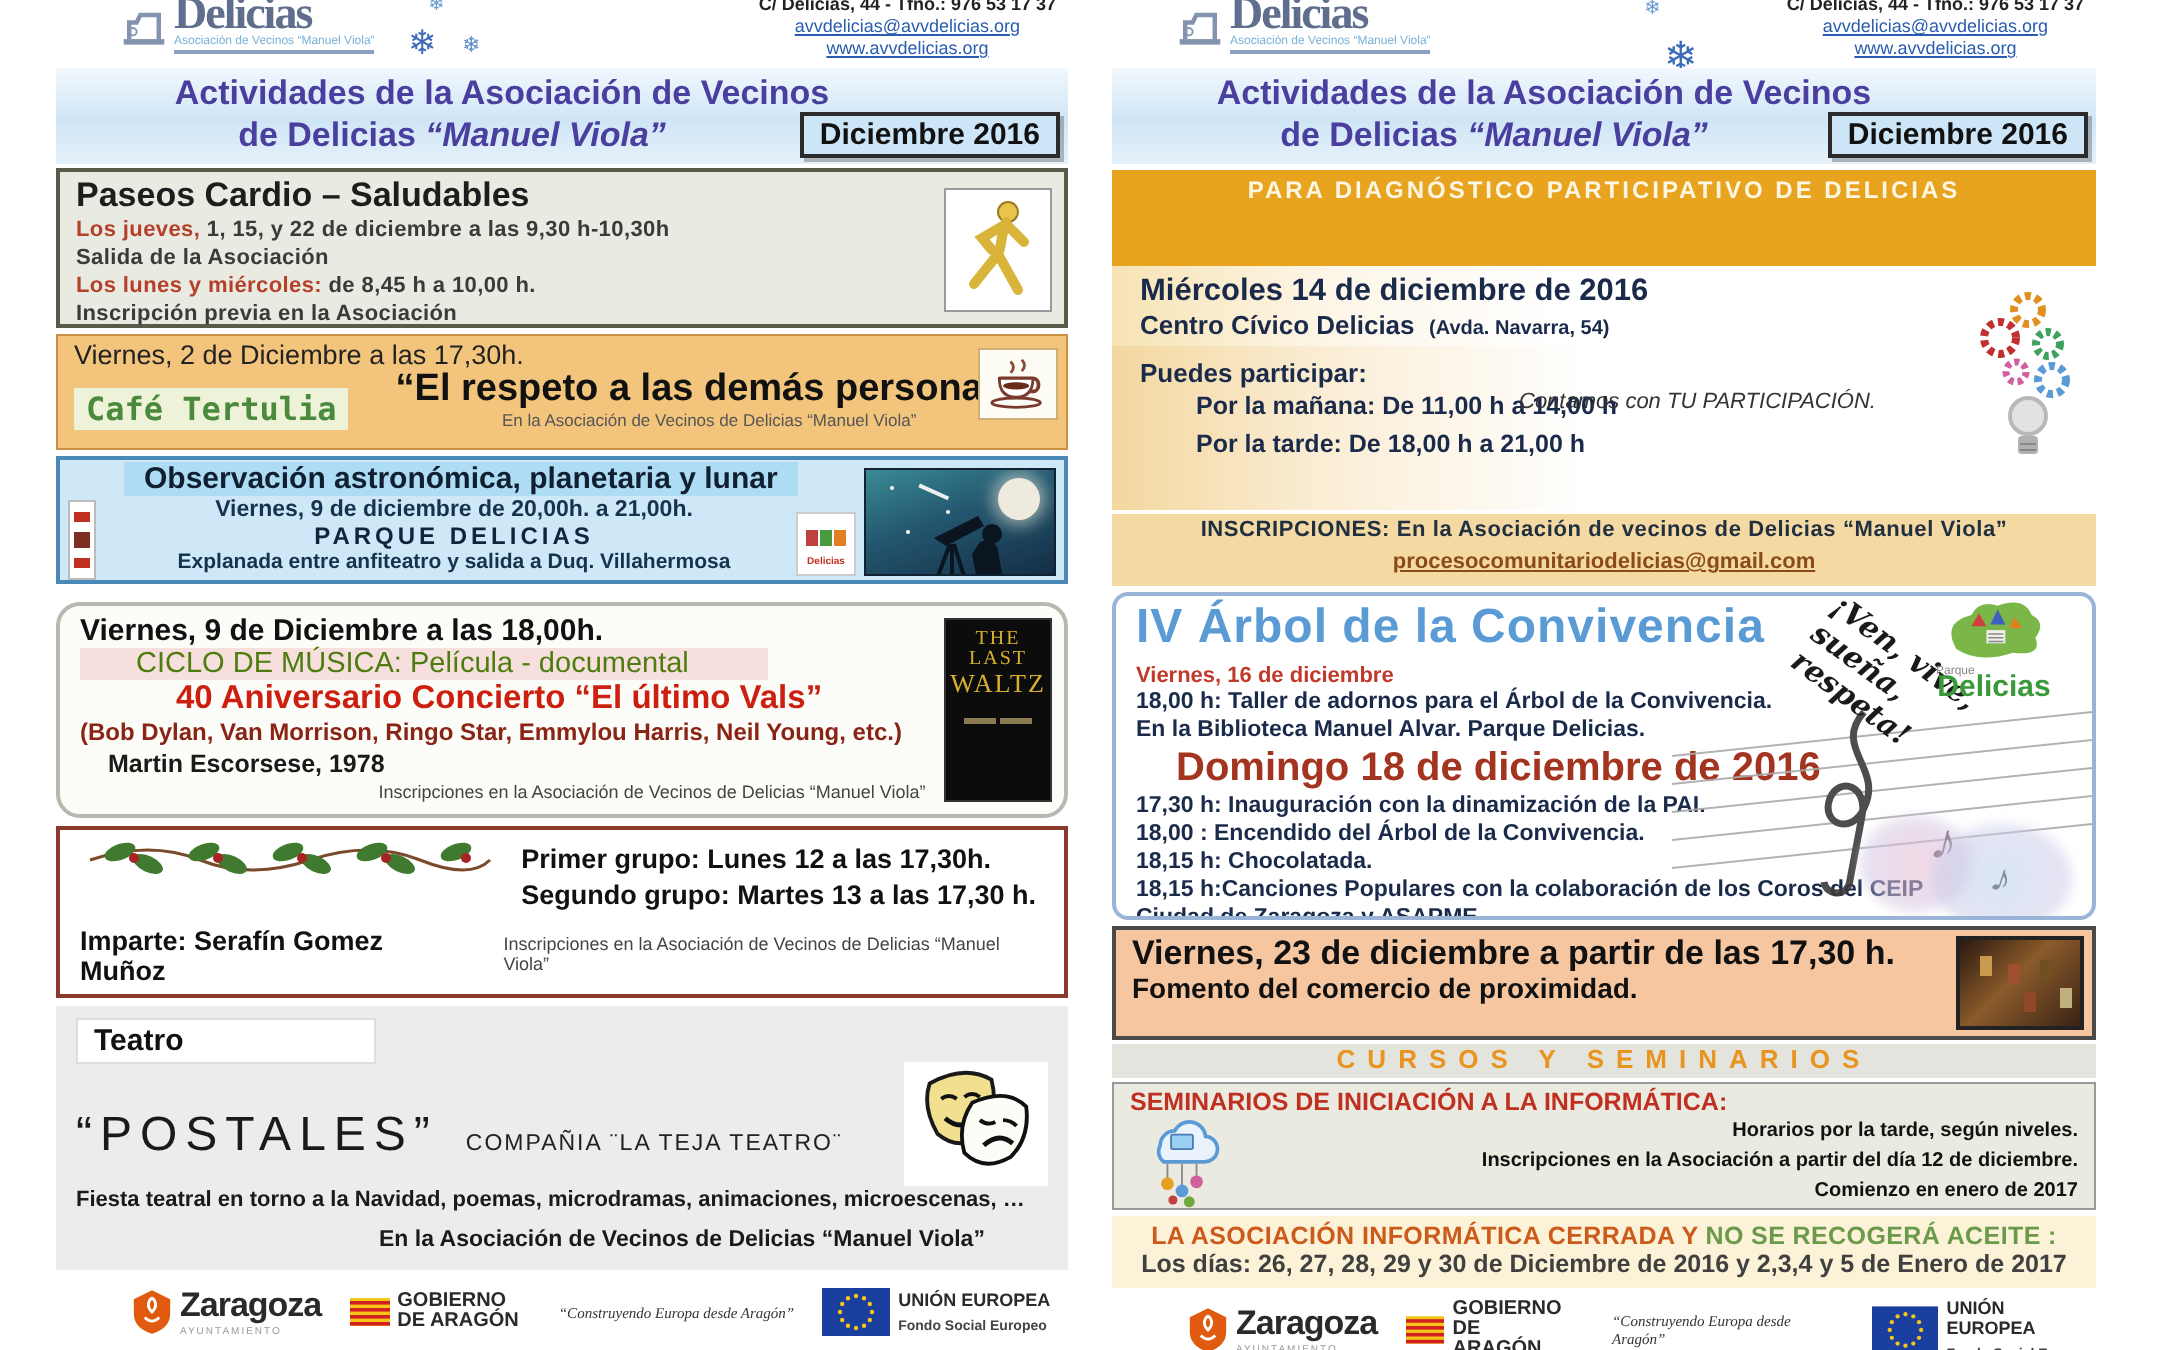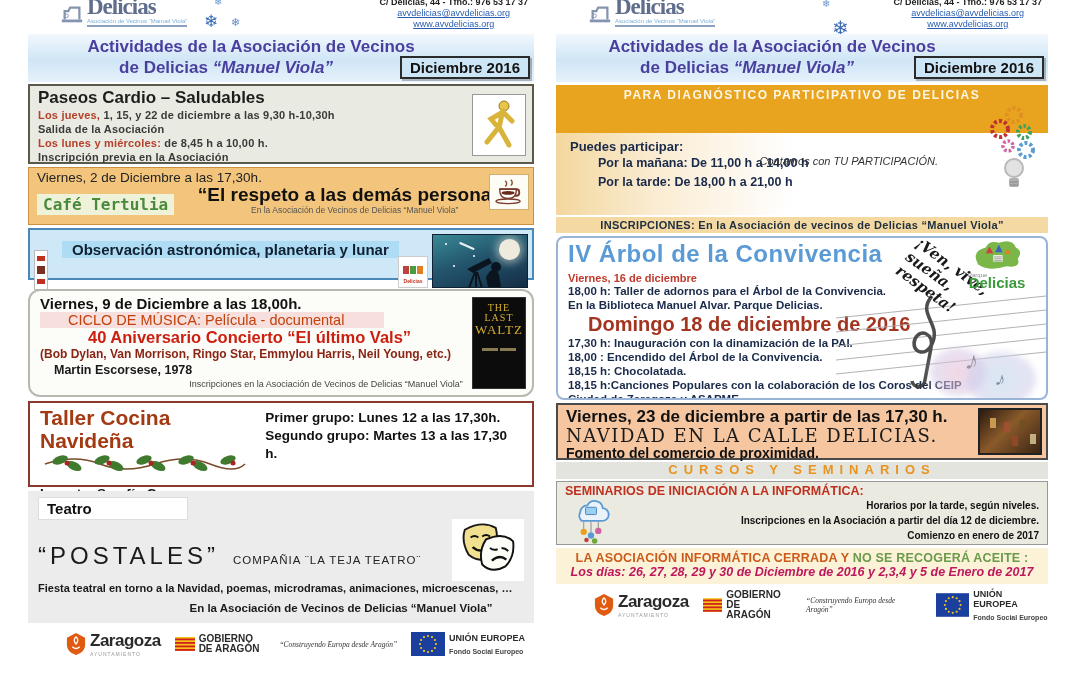--- a/index.html
+++ b/index.html
@@ -56,21 +56,21 @@
   .cafe-row { display:flex; align-items:flex-end; gap:10px; }
   .cafe-label { color:#4a8a3c; background:#edf2d8; font-family:"DejaVu Sans Mono",monospace; font-weight:bold;
     font-size:16px; padding:1px 6px; margin-top:8px; }
   .cafe-main { text-align:center; flex:1; }
   .cafe-title { font-weight:bold; font-size:19px; color:#111; line-height:20px; }
   .cafe-note { font-size:8.5px; color:#555; }
   .cupbox { position:absolute; right:4px; top:6px; width:40px; height:36px; background:#fdfdf5; border:1px solid #d0b070;
     display:flex; align-items:center; justify-content:center; }
 
   
-  .astro { margin-top:3px; height:52px; background:#cfe8f8; border:2px solid #4a88b8; padding:11px 6px; }
+  .astro { margin-top:3px; height:64px; background:#cfe8f8; border:2px solid #4a88b8; padding:1px 6px; }
   .astro-title { display:inline-block; background:#aedcf4; font-weight:bold; font-size:15px; color:#102030;
     padding:0 10px; margin-left:26px; }
   .astro-body { padding-left:20px; padding-right:128px; text-align:center; }
   .astro-l1 { font-size:11.5px; font-weight:bold; color:#15334d; }
   .astro-l2 { font-size:12px; font-weight:bold; letter-spacing:2px; color:#10253a; }
   .astro-l3 { font-size:10.5px; font-weight:bold; color:#15334d; }
   .vlogo { position:absolute; left:4px; top:20px; width:14px; height:40px; background:#fff; border:1px solid #bbb;
     display:flex; flex-direction:column; align-items:center; justify-content:space-around; padding:2px 0; }
   .vlogo i { display:block; width:8px; height:5px; background:#c03020; }
   .vlogo i:nth-child(2){ background:#7a3020; height:8px; }
@@ -83,21 +83,21 @@
     background:linear-gradient(160deg,#3a8a96 0%, #23566e 45%, #142e46 100%); overflow:hidden; }
   .moon { position:absolute; right:7px; top:4px; width:21px; height:21px; border-radius:50%;
     background:#efeade; box-shadow:0 0 8px 3px rgba(240,240,220,.55); }
   .star { position:absolute; width:2px; height:2px; background:#fff; border-radius:50%; }
   .streak { position:absolute; left:26px; top:10px; width:16px; height:1.5px; background:#fff; transform:rotate(24deg); opacity:.9; }
   .tele { position:absolute; left:28px; bottom:-2px; }
 
   
   .musica { margin-top:9px; height:108px; background:#fcfcf8; border:2px solid #b8b8b0; border-radius:12px; padding:4px 10px; }
   .mu-date { font-weight:bold; font-size:15px; color:#111; }
-  .mu-ciclo { color:#c2410c; background:#f6dfdc; font-size:14.5px; padding:0 10px 0 28px; width:344px; }
+  .mu-ciclo { color:#4d7c0f; background:#f6dfdc; font-size:14.5px; padding:0 10px 0 28px; width:344px; }
   .mu-title { color:#cc1f10; font-weight:bold; font-size:16.5px; padding-left:48px; line-height:19px; }
   .mu-art { color:#8a2415; font-weight:bold; font-size:12px; }
   .mu-dir { color:#1a1a1a; font-weight:bold; font-size:12.5px; padding-left:14px; margin-top:2px; }
   .mu-note { color:#444; font-size:9px; text-align:center; padding-left:90px; margin-top:2px; }
   .poster { position:absolute; right:6px; top:6px; width:54px; height:92px; background:#0c0c0c; border:1px solid #333;
     color:#d8b030; text-align:center; font-family:"Liberation Serif",serif; padding-top:5px; }
   .poster .pt { display:block; font-size:10px; line-height:10px; letter-spacing:1px; }
   .poster .big { font-size:13px; line-height:14px; }
   .pbar { display:inline-block; width:16px; height:3px; background:#8a7a50; margin:2px 1px 0; }
 
@@ -143,21 +143,21 @@
     background:linear-gradient(90deg,#f7e3b4 0%, #fdf6e8 22%, #fff 45%); }
   .enc-date { font-size:15.5px; color:#1a2a4a; font-weight:bold; }
   .enc-place { font-size:13px; color:#1a2a4a; font-weight:bold; }
   .enc-place small { font-size:10px; font-weight:bold; }
   .participar { position:relative; height:82px; padding:6px 0 0 14px;
     background:linear-gradient(90deg,#f3d79e 0%, #faecd2 20%, #fff 48%); }
   .pp-head { font-size:13px; color:#1a2a4a; font-weight:bold; }
   .pp-line { font-size:12.5px; color:#1a2a4a; font-weight:bold; padding-left:28px; line-height:19px; }
   .pp-cta { position:absolute; right:110px; top:22px; font-style:italic; font-size:11px; color:#333; }
   .gears { position:absolute; right:8px; top:-28px; }
-  .inscr { margin-top:2px; height:16px; background:#f5d9a2; text-align:center; padding-top:2px; }
+  .inscr { margin-top:2px; height:36px; background:#f5d9a2; text-align:center; padding-top:2px; }
   .inscr-l1 { font-size:11px; font-weight:bold; color:#203040; letter-spacing:.3px; }
   .inscr-mail { font-size:11px; font-weight:bold; color:#8a4a1a; text-decoration:underline; cursor:pointer; }
 
   .arbol { margin-top:3px; height:164px; background:#fff; border:2px solid #9ab4d8; border-radius:8px;
     padding:2px 10px; overflow:hidden; }
   .ar-title { color:#5b9bd5; font-size:24px; font-weight:bold; letter-spacing:.5px; }
   .ar-date1 { color:#c0392b; font-weight:bold; font-size:11px; margin-top:4px; }
   .ar-line { color:#1a2a4a; font-size:11.5px; font-weight:bold; line-height:14px; }
   .ar-date2 { color:#a33520; font-size:20px; font-weight:bold; padding-left:20px; line-height:24px; }
   .ar-sched { max-width:400px; }
@@ -183,21 +183,21 @@
     color:#e8941e; font-weight:bold; font-size:13px; letter-spacing:6px; }
 
   .semin { margin-top:2px; height:64px; background:#eaeae0; border:1px solid #999; padding:2px 8px; position:relative; }
   .se-title { color:#c03020; font-weight:bold; font-size:12.5px; }
   .se-line { font-weight:bold; font-size:10px; color:#111; text-align:right; line-height:15px; }
   .cloudic { position:absolute; left:14px; top:14px; }
 
   .cerrada { margin-top:3px; height:36px; background:#fbf2d8; text-align:center; padding-top:3px; }
   .ce-l1 { font-size:12.5px; font-weight:bold; letter-spacing:.2px; }
   .ce-p1 { color:#cc5a1a; } .ce-p2 { color:#6a9a4a; }
-  .ce-l2 { font-size:12.5px; font-weight:bold; color:#be185d;font-style:italic; }
+  .ce-l2 { font-size:12.5px; font-weight:bold; color:#404040; }
 </style>
 </head>
 <body>
 
 <div class="page page-left">
 
   <div class="hdr">
     <div class="logo">
       <span class="logo-ic">
         <svg width="24" height="24" viewBox="0 0 26 24">
@@ -256,20 +256,25 @@
           <path d="M7 12 h18 c4 0 4 7 0 7 h-2" fill="none" stroke="#7a3b2e" stroke-width="2"></path>
           <path d="M7 12 c0 7 3 10 9 10 s9 -3 9 -10z" fill="#fff" stroke="#7a3b2e" stroke-width="1.5"></path>
           <ellipse cx="16" cy="16" rx="7" ry="2" fill="#6a2a1a"></ellipse>
           <ellipse cx="16" cy="25" rx="13" ry="2.5" fill="none" stroke="#7a3b2e" stroke-width="1.5"></ellipse>
         </svg>
     </div>
   </div>
 
   <div class="blk astro">
     <div class="astro-title">Observación astronómica, planetaria y lunar</div>
+    <div class="astro-body">
+      <div class="astro-l1">Viernes, 9 de diciembre de 20,00h. a 21,00h.</div>
+      <div class="astro-l2">PARQUE DELICIAS</div>
+      <div class="astro-l3">Explanada entre anfiteatro y salida a Duq. Villahermosa</div>
+    </div>
     <div class="vlogo">
         <i></i>
         <i></i>
         <i></i>
       </div>
     <div class="parkbox">
       <span class="sq s1"></span><span class="sq s2"></span><span class="sq s3"></span>
       <span class="pl">Delicias</span>
     </div>
     <div class="sky">
@@ -298,21 +303,20 @@
       <span class="pt">THE</span>
       <span class="pt">LAST</span>
       <span class="pt big">WALTZ</span>
       <span class="pbar"></span><span class="pbar"></span>
     </div>
   </div>
 
   <div class="blk cocina">
     <div class="co-row">
       <div>
-        <div class="co-title">Taller Cocina Navideña</div>
         <svg width="210" height="24" viewBox="0 0 210 24">
             <path d="M5 12 Q35 2 60 12 T115 12 T170 12 T205 12" fill="none" stroke="#7a4a2a" stroke-width="1.5"></path>
             <g fill="#3f7a2f">
               <ellipse cx="20" cy="8" rx="8" ry="4" transform="rotate(-20 20 8)"></ellipse>
               <ellipse cx="34" cy="14" rx="8" ry="4" transform="rotate(25 34 14)"></ellipse>
               <ellipse cx="62" cy="8" rx="8" ry="4" transform="rotate(-20 62 8)"></ellipse>
               <ellipse cx="76" cy="14" rx="8" ry="4" transform="rotate(25 76 14)"></ellipse>
               <ellipse cx="104" cy="8" rx="8" ry="4" transform="rotate(-20 104 8)"></ellipse>
               <ellipse cx="118" cy="14" rx="8" ry="4" transform="rotate(25 118 14)"></ellipse>
               <ellipse cx="146" cy="8" rx="8" ry="4" transform="rotate(-20 146 8)"></ellipse>
@@ -437,20 +441,24 @@
   <div class="tbanner">
     <div class="t1">Actividades de la Asociación de Vecinos</div>
     <div class="t2"><span>de Delicias </span><em>“Manuel Viola”</em></div>
     <div class="badge">Diciembre 2016</div>
   </div>
 
   <div class="banner">
     <div class="b2">PARA DIAGNÓSTICO PARTICIPATIVO DE DELICIAS</div>
   </div>
 
+  <div class="enc-dates">
+    <div class="enc-date">Miércoles 14 de diciembre de 2016</div>
+    <div class="enc-place"><span>Centro Cívico Delicias</span>&nbsp;&nbsp;<small>(Avda. Navarra, 54)</small></div>
+  </div>
 
   <div class="participar">
     <div class="pp-head">Puedes participar:</div>
     <div class="pp-line">Por la mañana: De 11,00 h a 14,00 h</div>
     <div class="pp-line">Por la tarde: De 18,00 h a 21,00 h</div>
     <div class="pp-cta">Contamos con TU PARTICIPACIÓN.</div>
     <div class="gears">
       <svg width="52" height="86" viewBox="0 0 52 86">
           <circle cx="26" cy="10" r="7" fill="none" stroke="#e09020" stroke-width="4" stroke-dasharray="3 2.2"></circle>
           <circle cx="12" cy="24" r="8" fill="none" stroke="#c03030" stroke-width="4" stroke-dasharray="3 2.2"></circle>
@@ -505,21 +513,20 @@
     <div class="ar-sched">
       <div class="ar-line">17,30 h: Inauguración con la dinamización de la PAI.</div>
       <div class="ar-line">18,00 : Encendido del Árbol de la Convivencia.</div>
       <div class="ar-line">18,15 h: Chocolatada.</div>
       <div class="ar-line">18,15 h:Canciones Populares con la colaboración de los Coros del CEIP Ciudad de Zaragoza y ASAPME.</div>
     </div>
   </div>
 
   <div class="blk navidad">
     <div class="nv-date">Viernes, 23 de diciembre a partir de las 17,30 h.</div>
-    <div class="nv-title">NAVIDAD EN LA CALLE DELICIAS.</div>
     <div class="nv-desc">Fomento del comercio de proximidad.</div>
     <div class="nv-photo">
         <i></i>
       </div>
   </div>
 
   <div class="cursos">CURSOS Y SEMINARIOS</div>
 
   <div class="blk semin">
     <div class="se-title">SEMINARIOS DE INICIACIÓN A LA INFORMÁTICA:</div>

